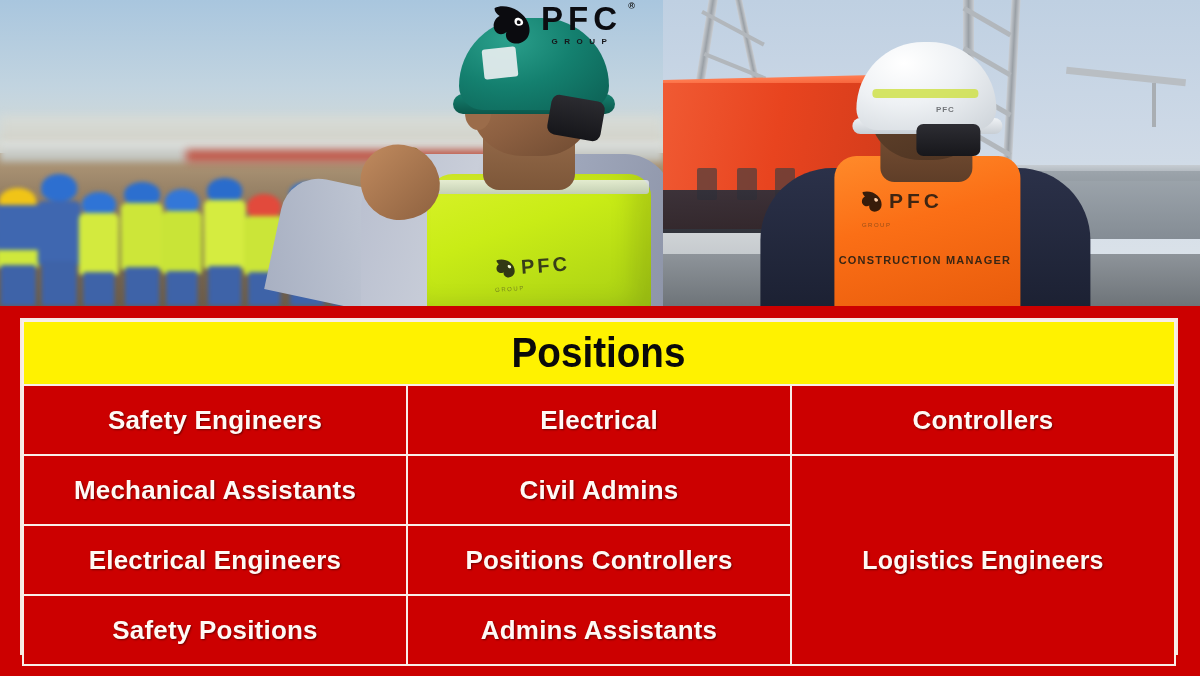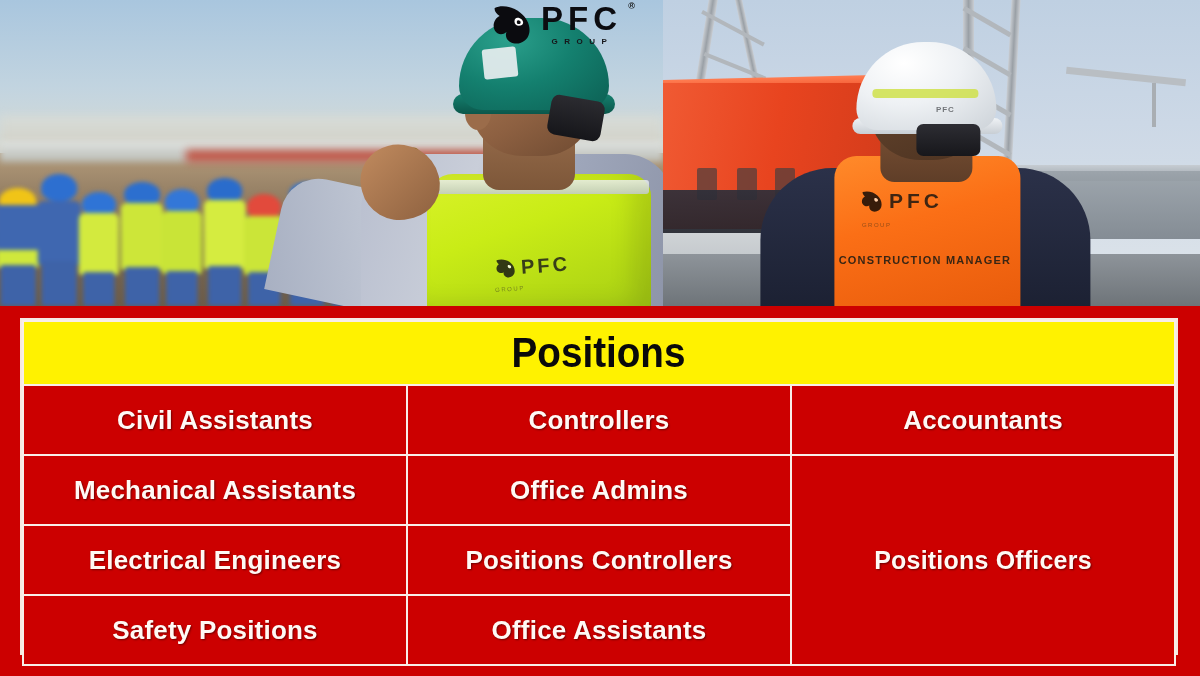--- a/index.html
+++ b/index.html
@@ -496,34 +496,34 @@
 
   <div class="table-wrap">
     <table class="tbl">
       <tbody>
         <tr>
           <th class="hdr-cell" colspan="3">
             <span class="hdr-title">Positions</span>
           </th>
         </tr>
         <tr>
-          <td class="cell col-a">Civil Assistants</td>
-          <td class="cell col-b">Controllers</td>
-          <td class="cell col-c">Accountants</td>
+          <td class="cell col-a">Safety Engineers</td>
+          <td class="cell col-b">Electrical</td>
+          <td class="cell col-c">Controllers</td>
         </tr>
         <tr>
           <td class="cell col-a">Mechanical Assistants</td>
-          <td class="cell col-b">Office Admins</td>
-          <td class="cell col-c cell-wide" rowspan="3">Positions Officers</td>
+          <td class="cell col-b">Civil Admins</td>
+          <td class="cell col-c cell-wide" rowspan="3">Logistics Engineers</td>
         </tr>
         <tr>
           <td class="cell col-a">Electrical Engineers</td>
           <td class="cell col-b">Positions Controllers</td>
         </tr>
         <tr>
           <td class="cell col-a">Safety Positions</td>
-          <td class="cell col-b">Office Assistants</td>
+          <td class="cell col-b">Admins Assistants</td>
         </tr>
       </tbody>
     </table>
   </div>
 
 </div>
 
 </body></html>

